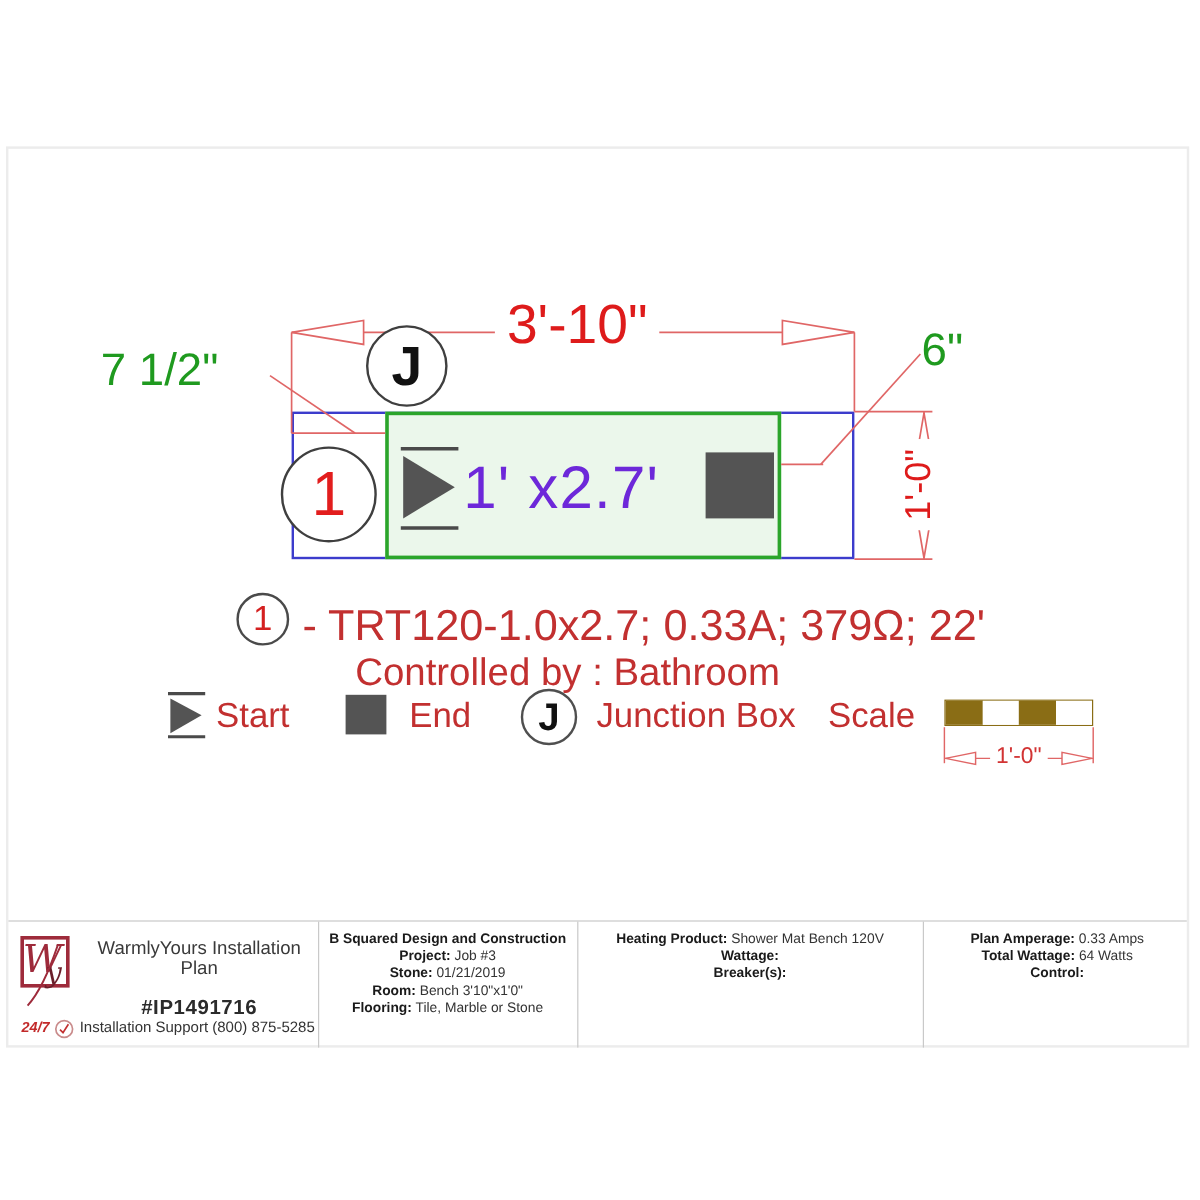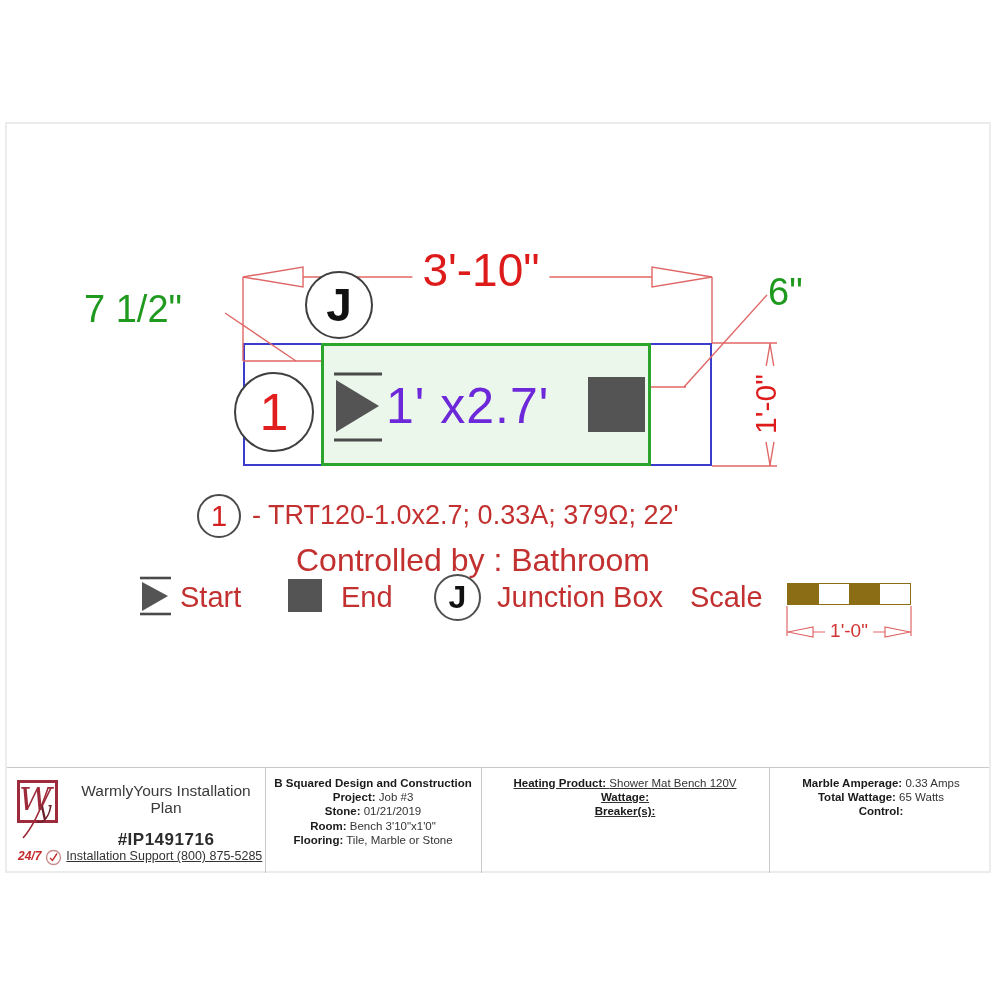--- a/index.html
+++ b/index.html
@@ -23,21 +23,21 @@
   .circle-1{left:234px;top:372px;width:80px;height:80px;border:2px solid #3f3f3f;font-size:52px;color:#e21d1d;}
 
   .dim-label{z-index:11;white-space:nowrap;}
   .dim-width{left:481px;top:270px;transform:translate(-50%,-50%);font-size:46px;color:#de1b1b;background:#fff;padding:0 10px;}
   .dim-height{left:766px;top:404px;transform:translate(-50%,-50%) rotate(-90deg);font-size:30px;color:#de1b1b;background:#fff;padding:0 8px;}
   .offset-left{left:84px;top:288px;font-size:38px;color:#1f9a1f;}
   .offset-right{left:768px;top:271px;font-size:38px;color:#1f9a1f;}
 
   
   .spec-circle{left:197px;top:494px;width:44px;height:44px;border:2px solid #4a4a4a;font-size:29px;color:#d42020;}
-  .spec-text{left:252px;top:500px;font-size:27px;color:#c23030;white-space:nowrap;}
+  .spec-text{left:252px;top:500px;font-size:36px;color:#c23030;white-space:nowrap;}
   .controlled-by{left:296px;top:542px;font-size:32px;color:#c23030;white-space:nowrap;}
 
   
   .legend-start-icon{left:138px;top:575px;}
   .legend-label{font-size:29px;color:#c23030;white-space:nowrap;}
   .l-start{left:180px;top:581px;}
   .l-end{left:341px;top:581px;}
   .l-junction{left:497px;top:581px;}
   .l-scale{left:690px;top:581px;}
   .legend-end-icon{left:288px;top:579px;width:34px;height:33px;background:#545454;}
@@ -52,26 +52,26 @@
   .footer-topline{left:7px;top:767px;width:982px;border-top:1px solid #c9c9c9;z-index:6;}
   .footer-div{top:768px;height:105px;border-left:1px solid #c9c9c9;z-index:6;}
   .fd1{left:265px;} .fd2{left:481px;} .fd3{left:769px;}
 
   .logo-box{left:17px;top:780px;width:41px;height:43px;border:3px solid #9e2b3b;box-sizing:border-box;z-index:7;}
   .logo-svg{left:14px;top:776px;z-index:8;}
   .plan-title{left:78px;top:783px;width:176px;text-align:center;font-size:15.5px;line-height:16.5px;color:#3a3a3a;z-index:7;}
   .plan-number{font-weight:bold;font-size:17px;color:#2b2b2b;letter-spacing:0.5px;margin-top:16px;}
   .support-row{left:18px;top:849px;display:flex;gap:4px;z-index:7;}
   .support-badge{color:#c22a2a;font-weight:bold;font-style:italic;font-size:12px;}
-  .support-text{font-size:12.5px;color:#333;white-space:nowrap;text-decoration:underline;}
+  .support-text{font-size:12.5px;color:#333;white-space:nowrap;}
 
   .fcol{font-size:11.5px;line-height:14.2px;color:#333;z-index:7;text-align:center;}
   .fcol b{color:#1a1a1a;}
   .col2{left:272px;top:776px;width:202px;}
-  .col3{left:488px;top:776px;width:274px;text-decoration:underline;}
+  .col3{left:488px;top:776px;width:274px;}
   .col4{left:776px;top:776px;width:210px;}
 </style>
 </head>
 <body>
 
 <div class="abs sheet-border"></div>
 
 <div class="abs room-outline"></div>
 <div class="abs heating-mat"></div>
 
@@ -187,16 +187,16 @@
   <div><b>Flooring:</b> <span>Tile, Marble or Stone</span></div>
 </div>
 
 <div class="abs fcol col3">
   <div><b>Heating Product:</b> <span>Shower Mat Bench 120V</span></div>
   <div><b>Wattage:</b></div>
   <div><b>Breaker(s):</b></div>
 </div>
 
 <div class="abs fcol col4">
-  <div><b>Marble Amperage:</b> <span>0.33 Amps</span></div>
-  <div><b>Total Wattage:</b> <span>65 Watts</span></div>
+  <div><b>Plan Amperage:</b> <span>0.33 Amps</span></div>
+  <div><b>Total Wattage:</b> <span>64 Watts</span></div>
   <div><b>Control:</b></div>
 </div>
 
 </body></html>

